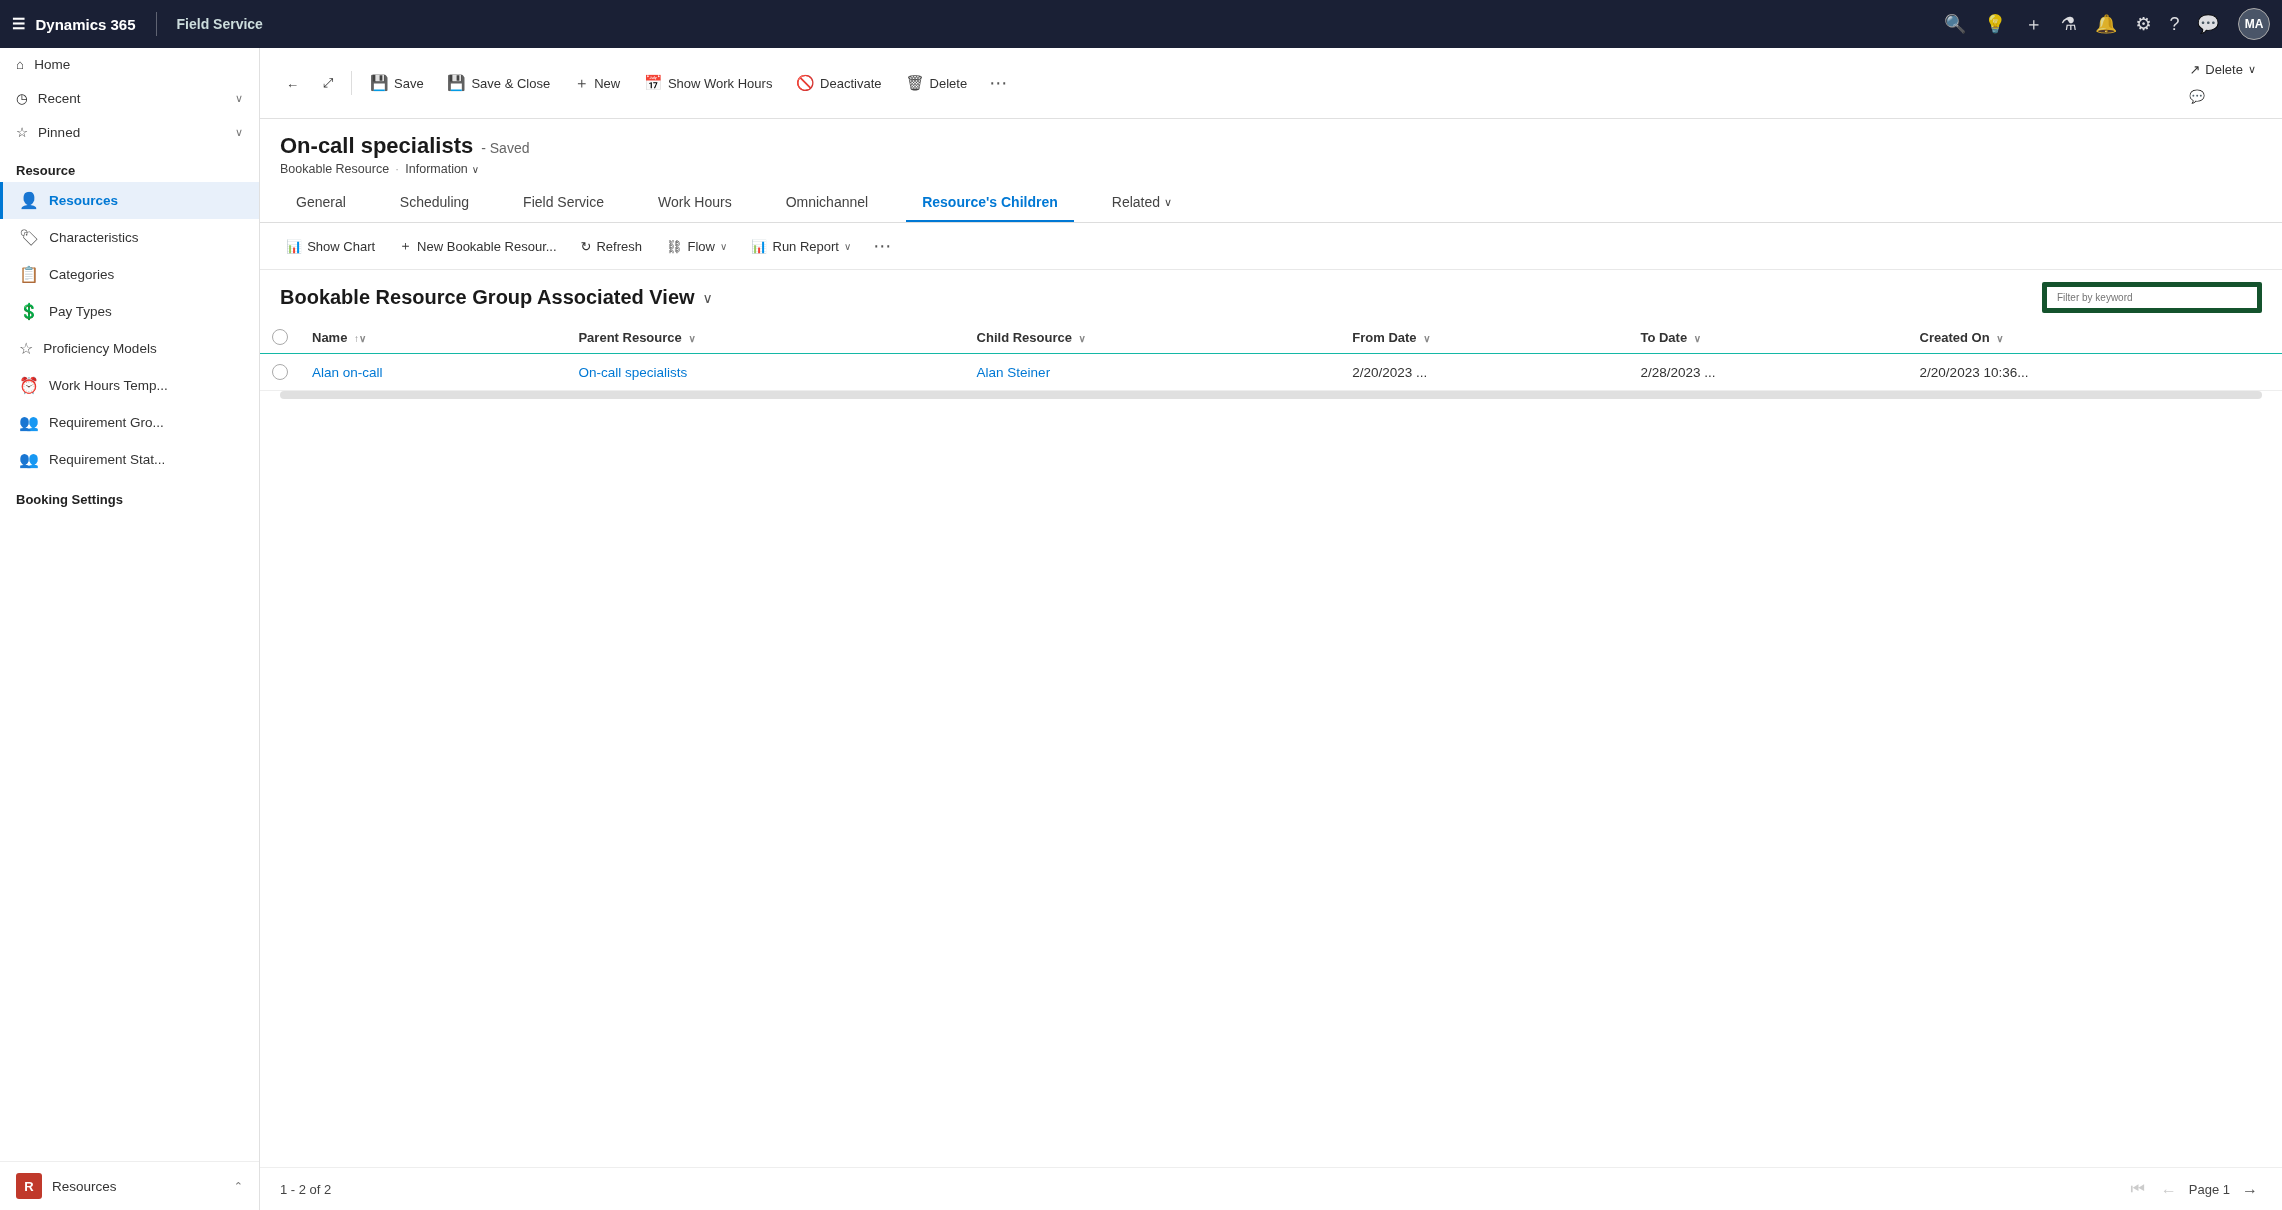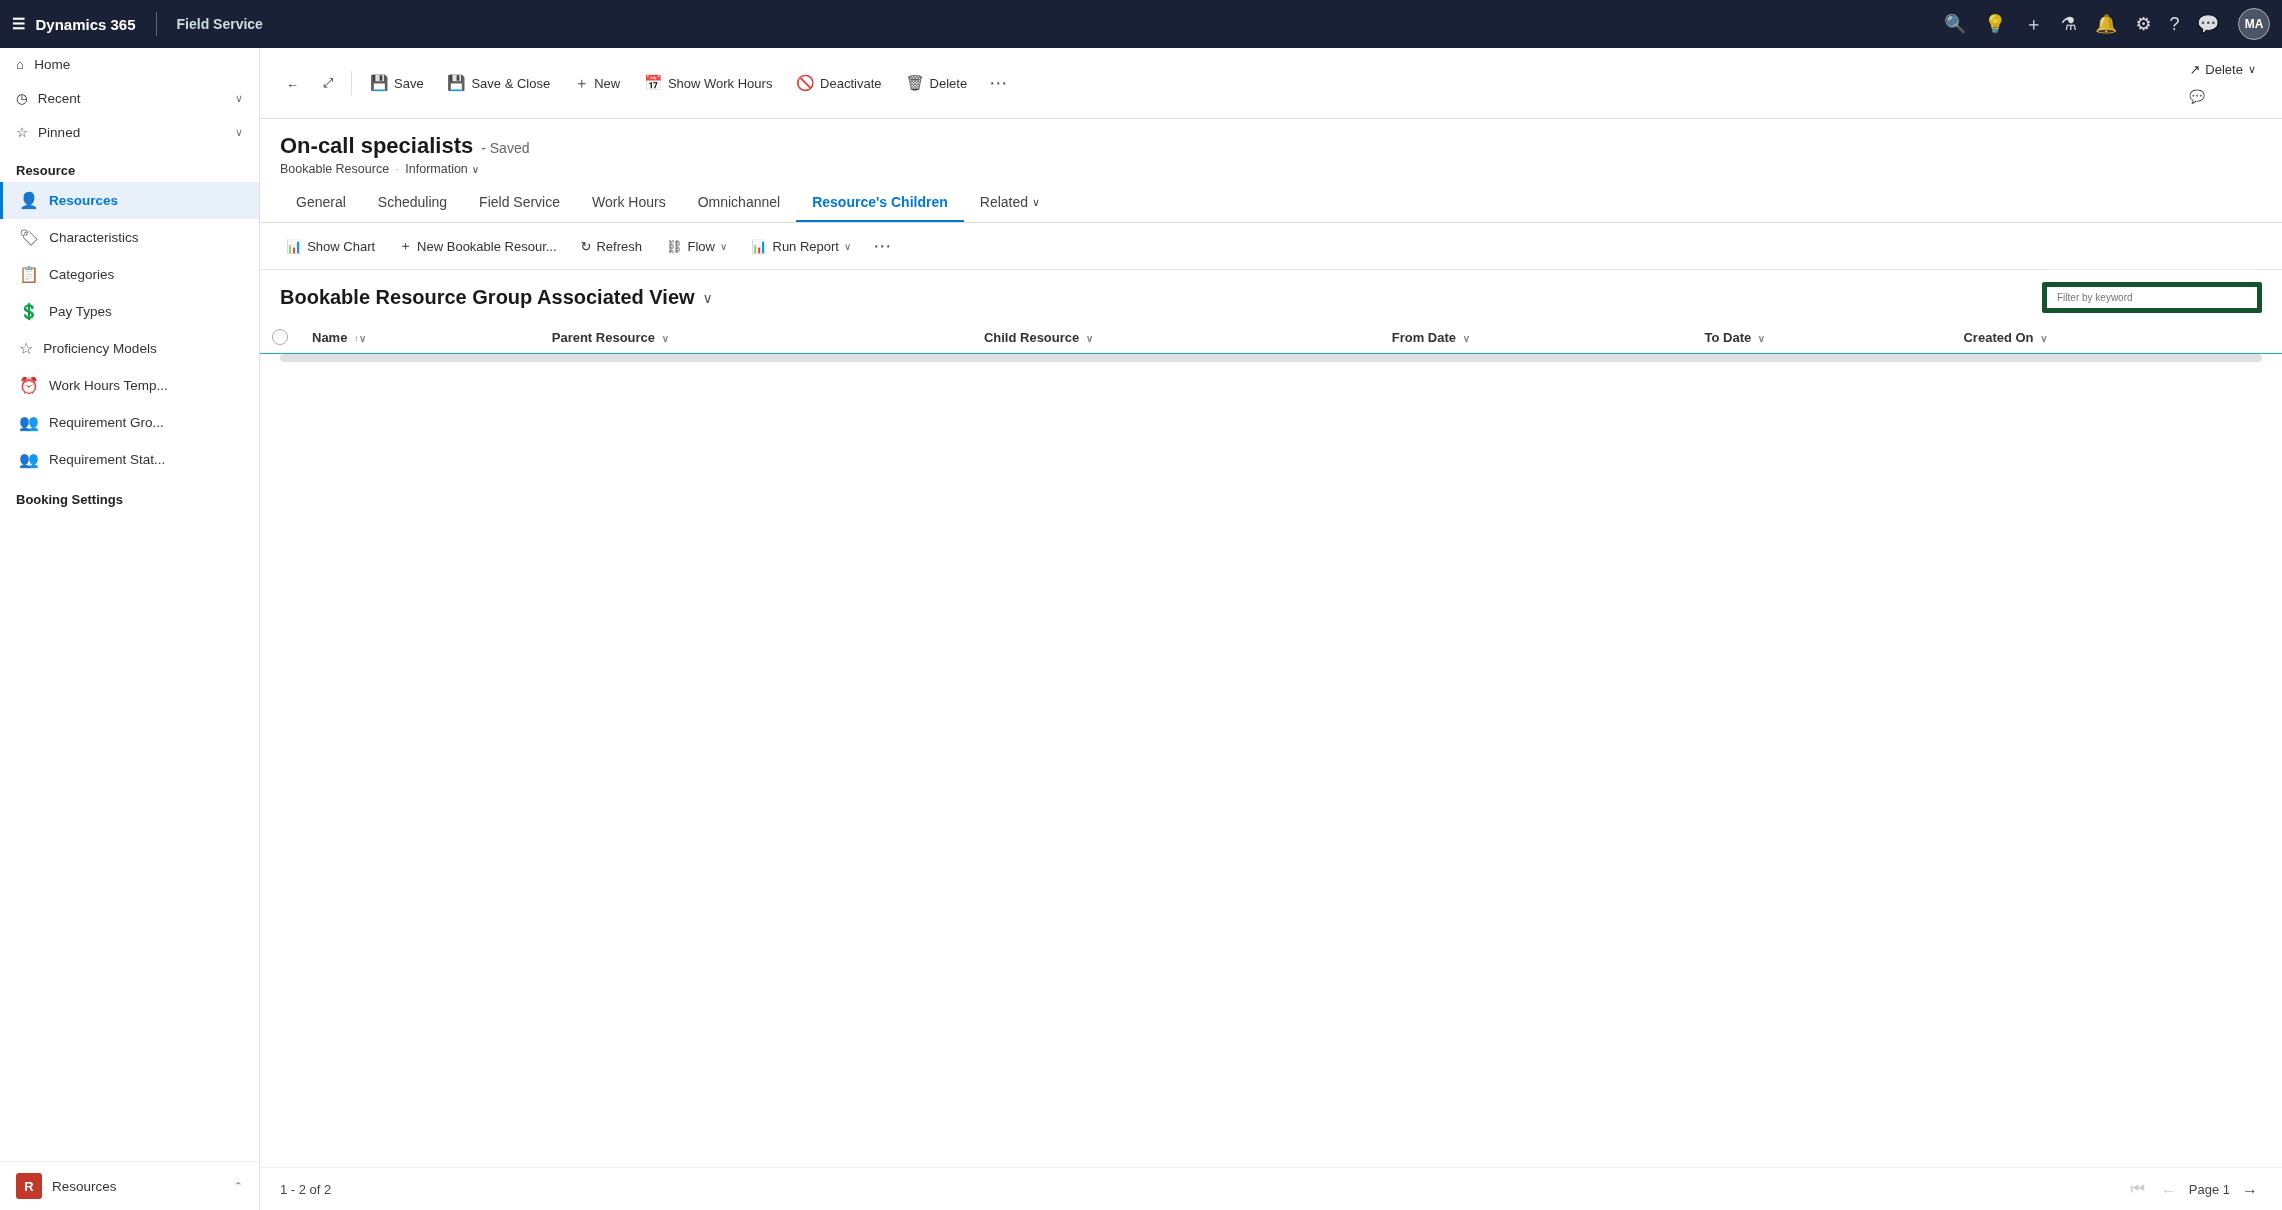--- a/index.html
+++ b/index.html
@@ -196,20 +196,21 @@
 
     
     .tabs {
       display: flex;
       align-items: flex-end;
       padding: 0 20px;
       border-bottom: 1px solid #ddd;
       background: white;
       flex-shrink: 0;
       margin-top: 8px;
+      gap: 22px;
     }
     .tab {
       padding: 10px 16px;
       cursor: pointer;
       font-size: 14px;
       color: #444;
       border-bottom: 2px solid transparent;
       white-space: nowrap;
     }
     .tab.active {
@@ -578,20 +579,31 @@
               <span>To Date</span>
               <span class="sort-icon">∨</span>
             </th>
             <th>
               <span>Created On</span>
               <span class="sort-icon">∨</span>
             </th>
           </tr>
         </thead>
         <tbody id="table-body">
+        <tr>
+      <td>
+        <div class="row-checkbox"></div>
+      </td>
+      <td class="link-cell">Alan on-call</td>
+      <td class="link-cell">On-call specialists</td>
+      <td class="link-cell">Alan Steiner</td>
+      <td>2/20/2023 ...</td>
+      <td>2/28/2023 ...</td>
+      <td>2/20/2023 10:36...</td>
+    </tr>
           </tbody>
       </table>
 
       <div class="h-scrollbar"></div>
     </div>
 
     <div class="pagination">
       <span>1 - 2 of 2</span>
       <div class="pagination-controls">
         <button class="pg-btn" disabled="">⏮</button>

